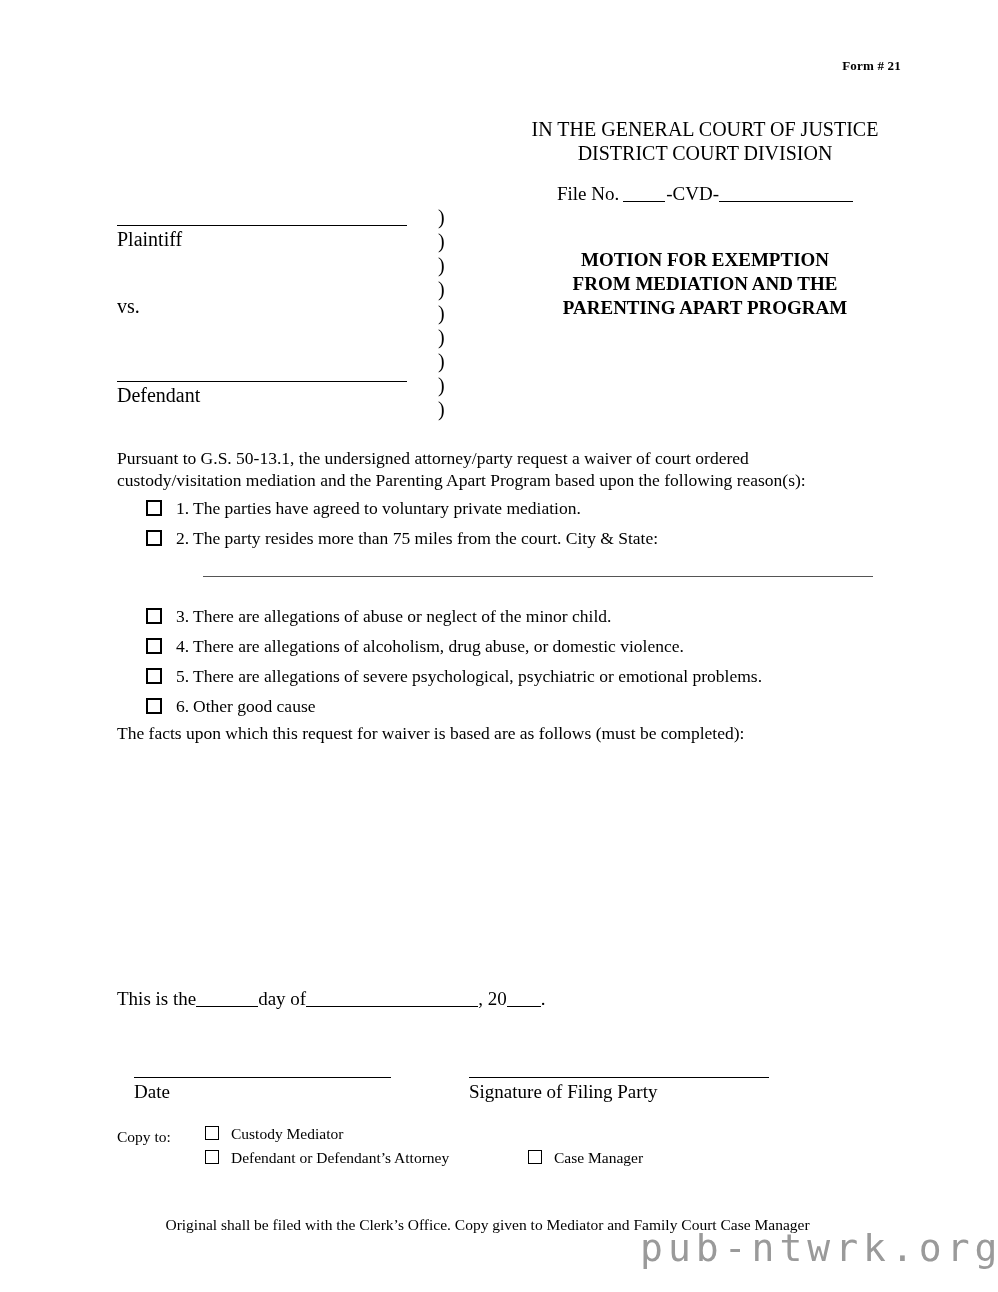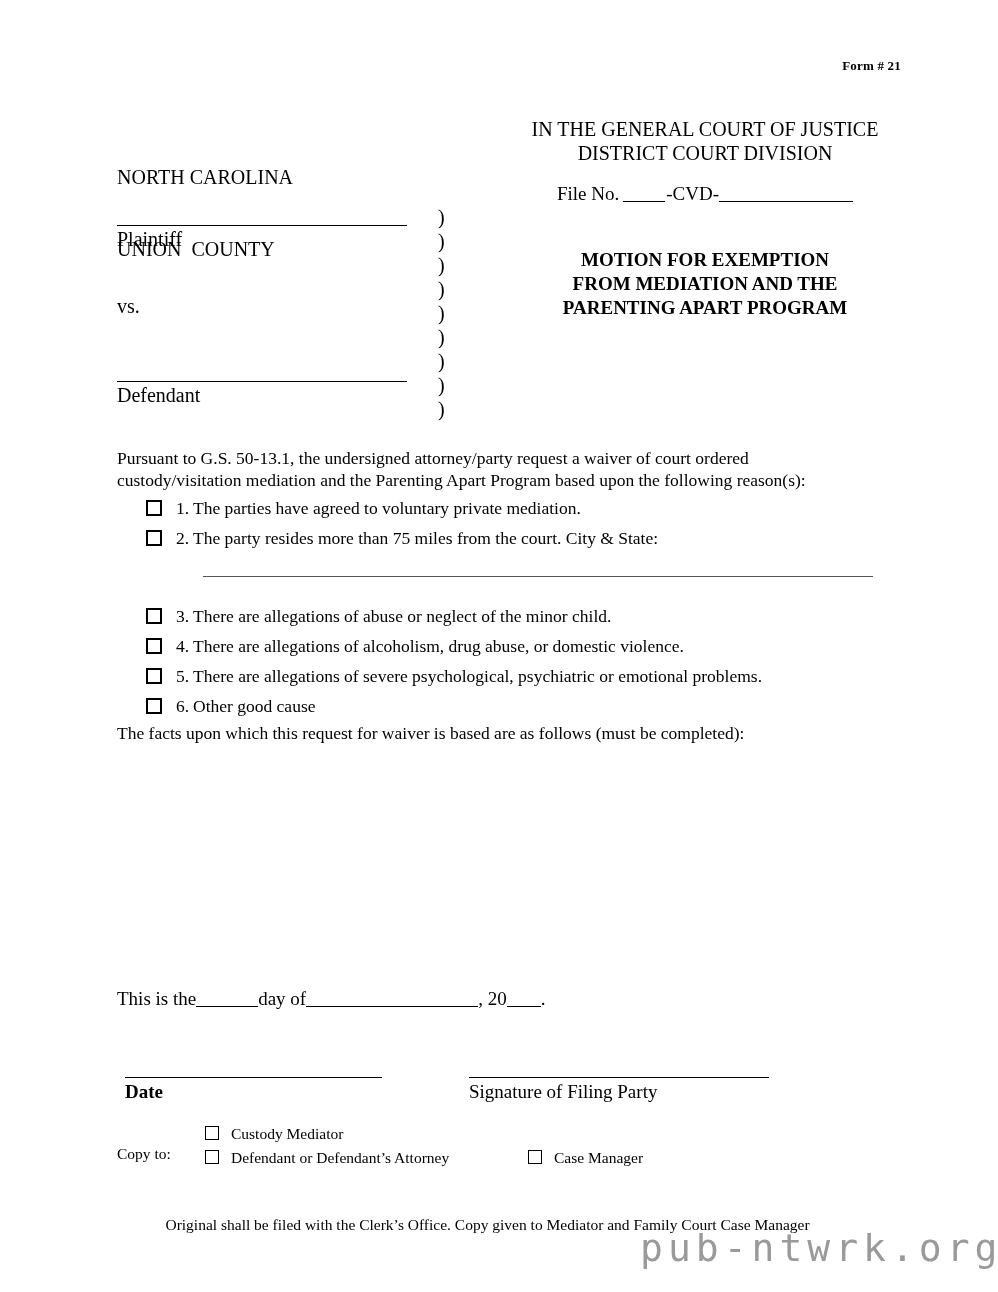--- a/index.html
+++ b/index.html
@@ -221,21 +221,21 @@
     position: absolute;
     left: 117px;
     top: 1063px;
     width: 780px;
     height: 44px;
   }
   .sig-col {
     position: absolute;
     top: 0;
   }
-  .sig-col.date { left: 8px; width: 257px; font-weight: bold; }
+  .sig-col.date { left: 17px; width: 257px; }
   .sig-col.signature { left: 352px; width: 300px; }
   .sig-rule {
     border-bottom: 1.4px solid #000;
     height: 14px;
   }
   .sig-label {
     font-size: 19px;
     line-height: 24px;
     padding-top: 2px;
   }
@@ -246,21 +246,20 @@
     left: 117px;
     top: 1124px;
     width: 780px;
     font-size: 15.5px;
   }
   .copyto-label {
     position: absolute;
     left: 0;
     top: 4px;
     font-size: 15.5px;
-    margin-top: 17px;
   }
   .copyto-grid {
     position: absolute;
     left: 88px;
     top: 0;
     width: 690px;
   }
   .copyto-row {
     display: flex;
     align-items: flex-start;
@@ -310,24 +309,20 @@
     white-space: nowrap;
   }
 </style>
 </head>
 <body>
 
 <div class="page">
 
   <div class="form-no">Form # 21</div>
 
-  <div class="jurisdiction">
-    <div>NORTH CAROLINA</div>
-    <div>UNION  COUNTY</div>
-  </div>
 
   <div class="court">
     <div>IN THE GENERAL COURT OF JUSTICE</div>
     <div>DISTRICT COURT DIVISION</div>
   </div>
 
   <div class="file-no">
     <span>File No.</span><span class="blank-short"></span><span>-CVD-</span><span class="blank-long"></span>
   </div>
 

